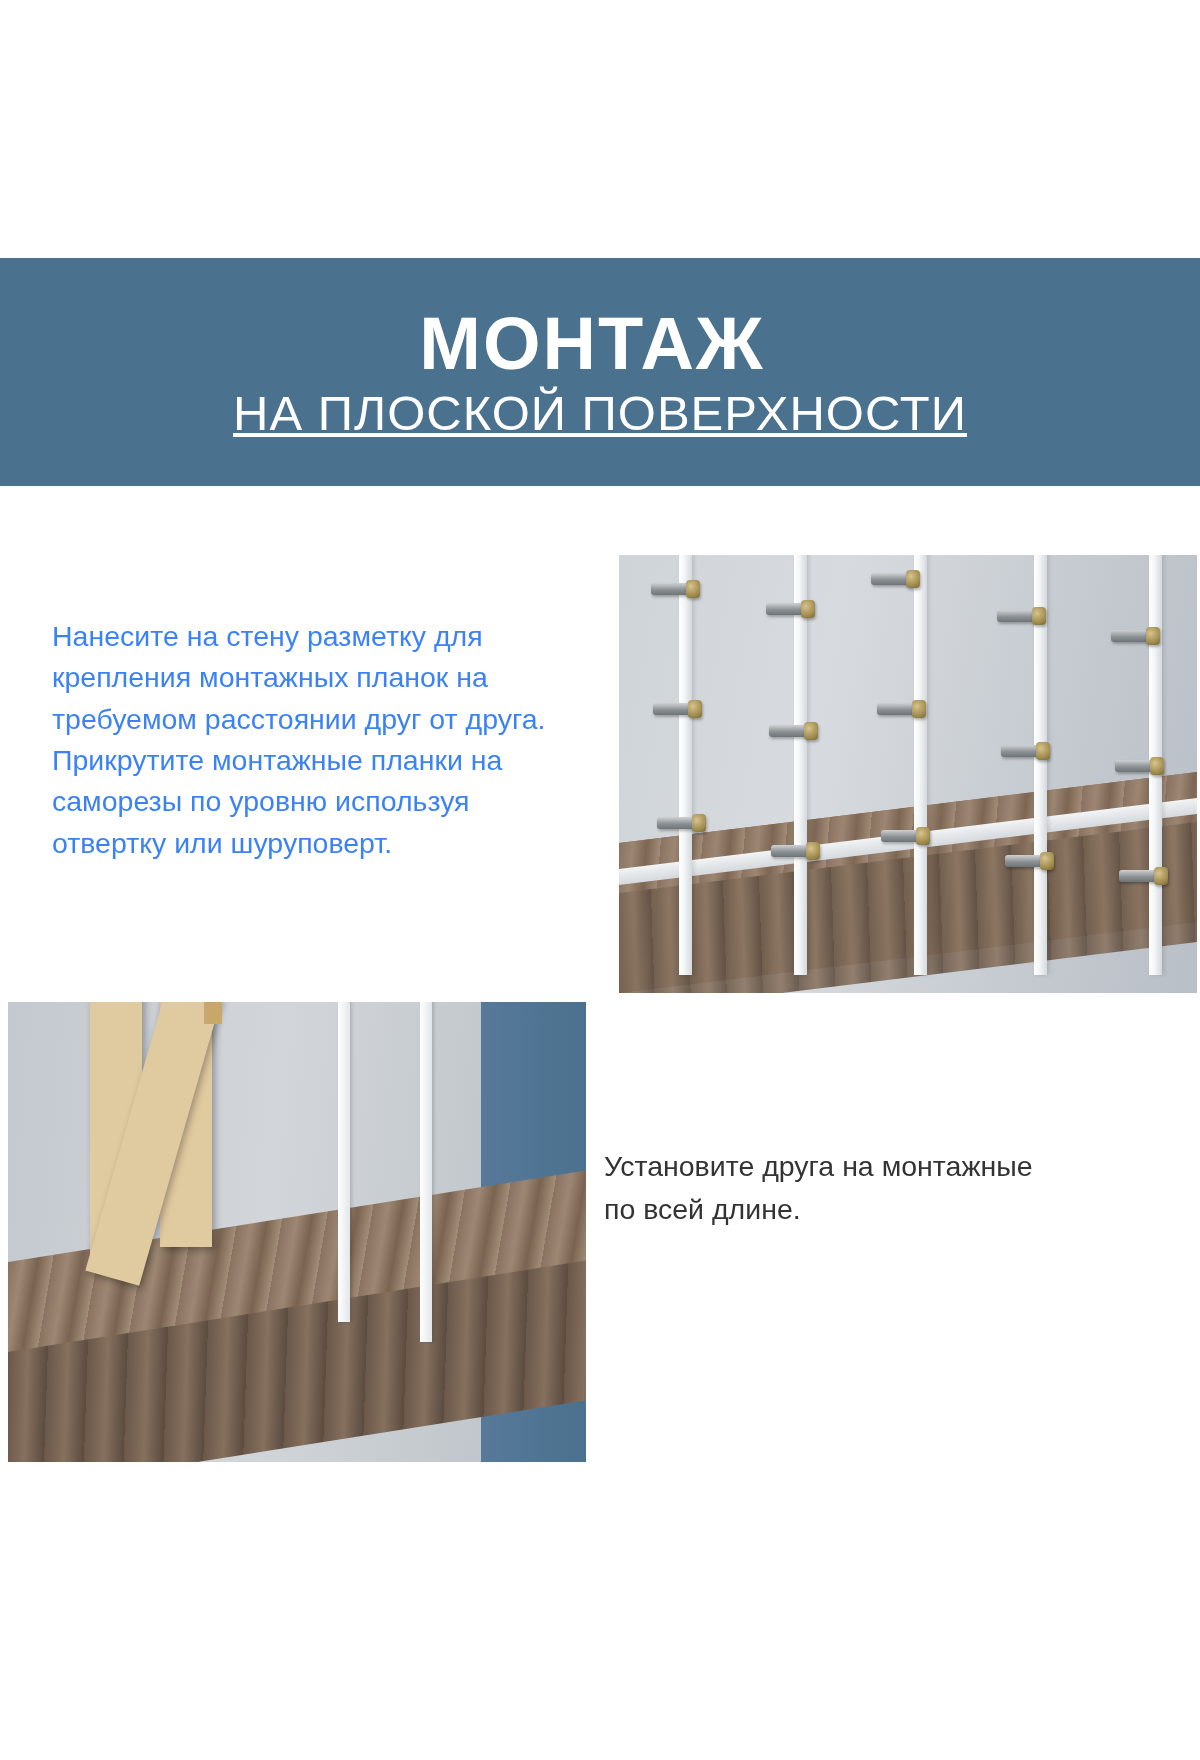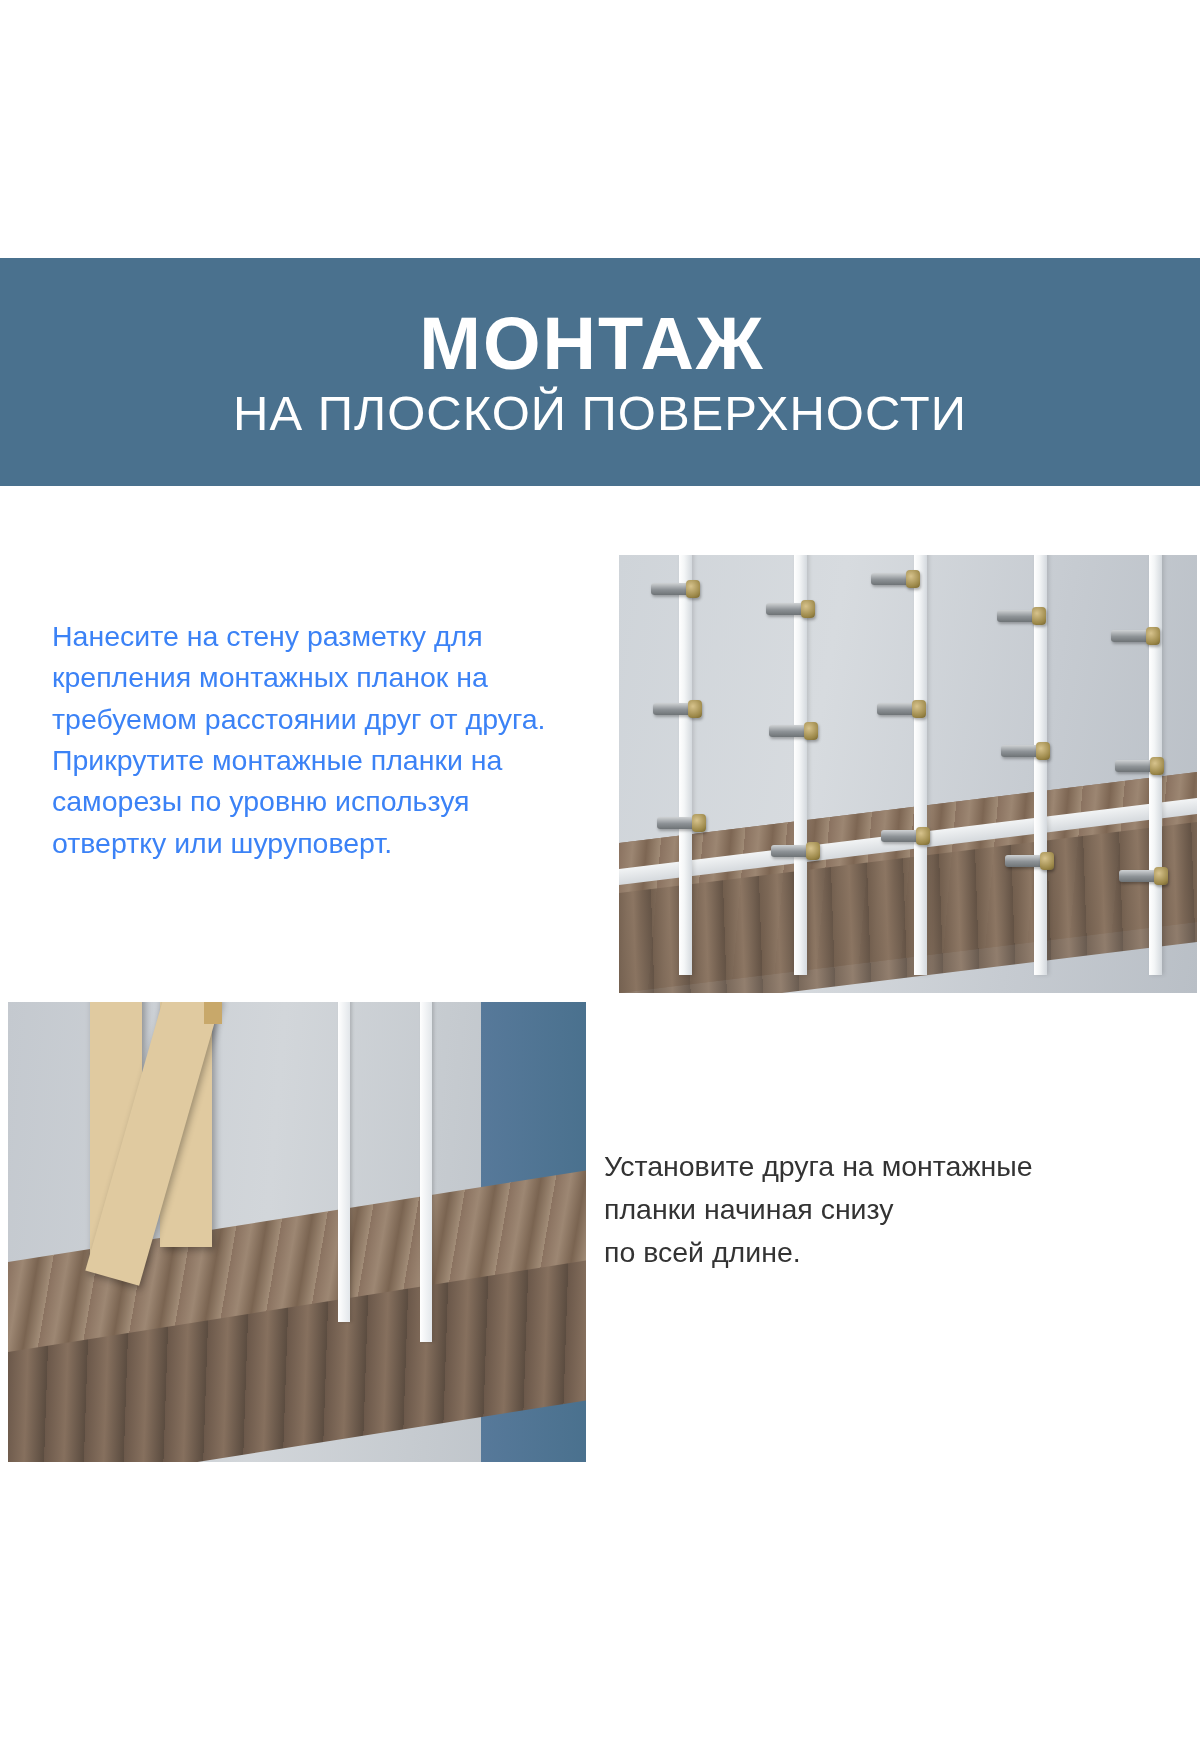--- a/index.html
+++ b/index.html
@@ -38,20 +38,21 @@
     text-align: center;
   }
   .header-subtitle {
     color: #ffffff;
     font-size: 49px;
     font-weight: normal;
     letter-spacing: 1px;
     line-height: 1.0;
     margin: 0;
     text-align: left;
+    text-decoration: underline;
   }
 
   
   .step1-text {
     position: absolute;
     left: 52px;
     top: 616px;
     width: 530px;
     text-align: left;
     color: #3b82f6;
@@ -258,15 +259,14 @@
   <div class="p2-strip" style="left:412px; top:-10px; height:350px;"></div>
 
   <div class="slat" style="left:82px; top:-10px; width:52px; height:270px;"></div>
   <div class="slat" style="left:152px; top:-10px; width:52px; height:255px;"></div>
   <div class="slat" style="left:160px; top:-20px; width:56px; height:300px; transform: rotate(16deg); transform-origin: top left;"></div>
   <div class="slat" style="left:196px; top:-14px; width:18px; height:36px; background:#c8a86a; box-shadow:none;"></div>
 </div>
 
 <div class="step2-text">
   <span class="line">Установите друга на монтажные</span>
-  <span class="line">планки начиная снизу</span>
   <span class="line">по всей длине.</span>
 </div>
 
 </body></html>

